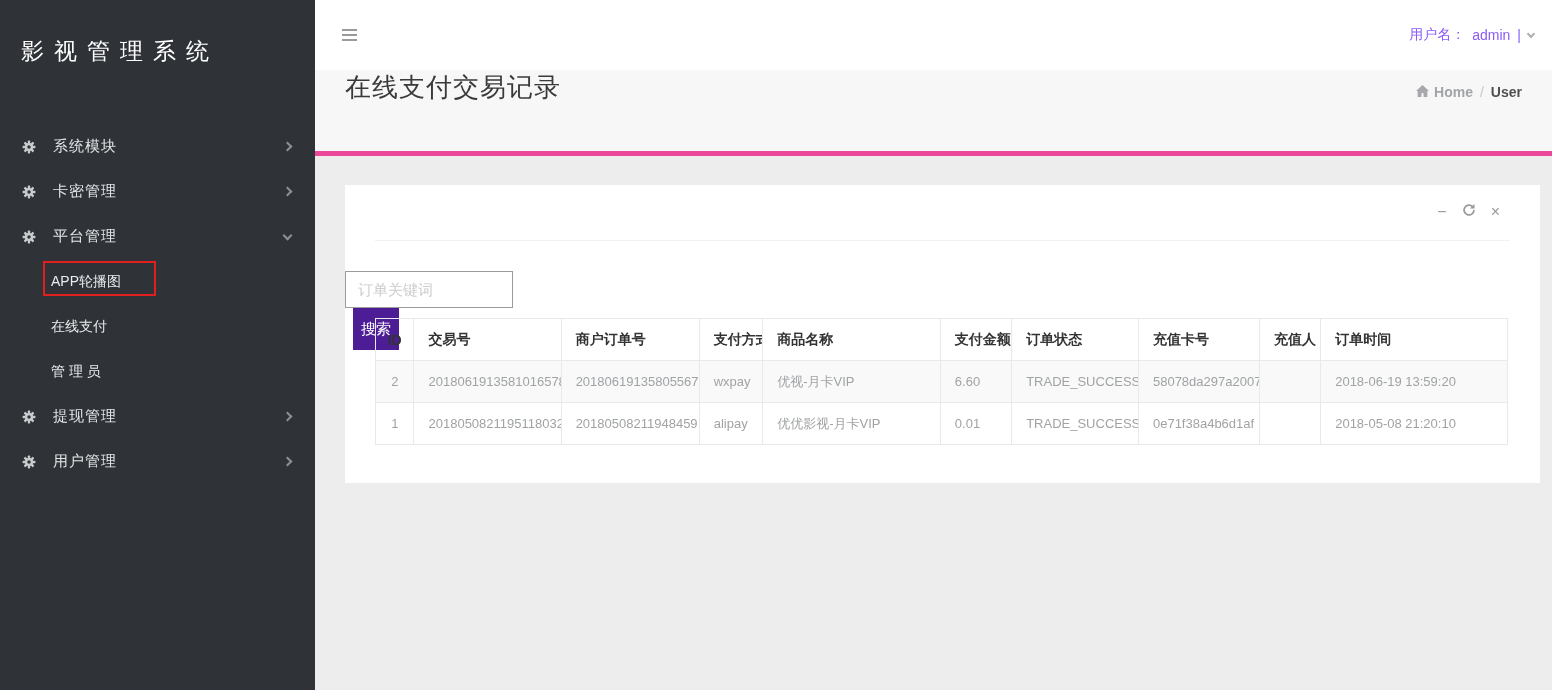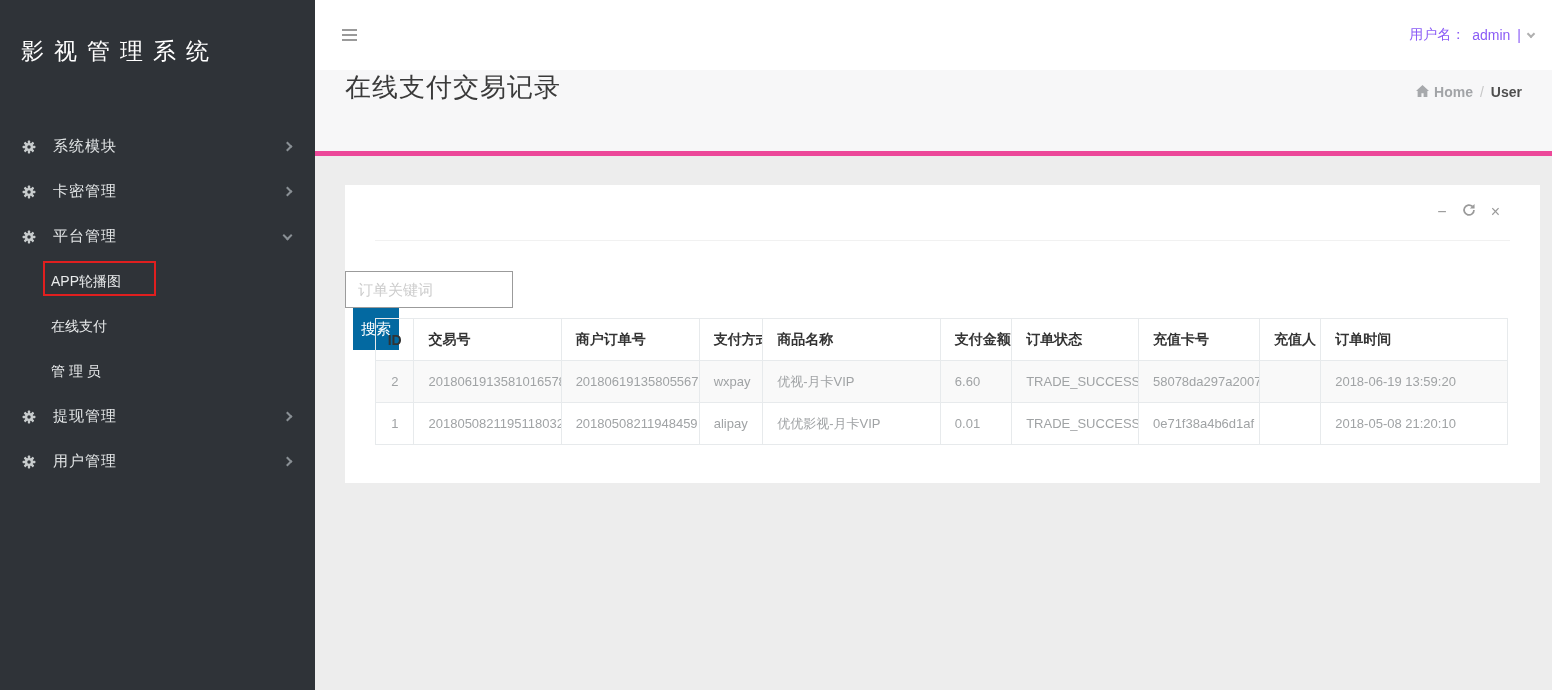--- a/index.html
+++ b/index.html
@@ -37,21 +37,21 @@
 
   .content { position: absolute; top: 157px; bottom: 0; left: 0; right: 0; background: #ededed; }
   .card { position: absolute; left: 30px; right: 12px; top: 28px; height: 298px; background: #ffffff; }
   .card-tools { position: absolute; top: 18px; right: 40px; display: flex; gap: 15px; align-items: center; color: #9a9a9a; }
   .tool { font-size: 16px; line-height: 16px; cursor: pointer; color: #9a9a9a; }
   .card-divider { position: absolute; top: 55px; left: 30px; right: 30px; border-top: 1px solid #f1f1f1; }
 
   .search-row { position: absolute; top: 83px; left: 0; right: 0; display: flex; justify-content: center; align-items: flex-start; flex-direction: column; }
   .search-input { width: 168px; height: 37px; margin-top: 3px; border: 1px solid #9b9b9b; padding: 0 12px; font-size: 15px; color: #444; font-family: inherit; outline: none; }
   .search-input::placeholder { color: #cccccc; }
-  .search-btn { width: 46px; height: 42px; margin-left: 8px; background: #0369a1; color: #ffffff; border: none; font-size: 15px; font-family: inherit; cursor: pointer; }
+  .search-btn { width: 46px; height: 42px; margin-left: 8px; background: #4c1d95; color: #ffffff; border: none; font-size: 15px; font-family: inherit; cursor: pointer; }
 
   .table-wrap { position: absolute; top: 133px; left: 30px; right: 32px; }
   table { width: 100%; border-collapse: collapse; table-layout: fixed; }
   th, td { border: 1px solid #e7eaec; height: 42px; padding: 0 6px 0 14px; white-space: nowrap; overflow: hidden; }
   th { font-size: 14px; color: #333333; text-align: left; font-weight: bold; }
   td { font-size: 13px; color: #a0a3a5; }
   th.c-id, td.c-id { text-align: center; padding: 0 4px; }
   tr.striped td { background: #f9f9f9; }
 </style>
 </head>

